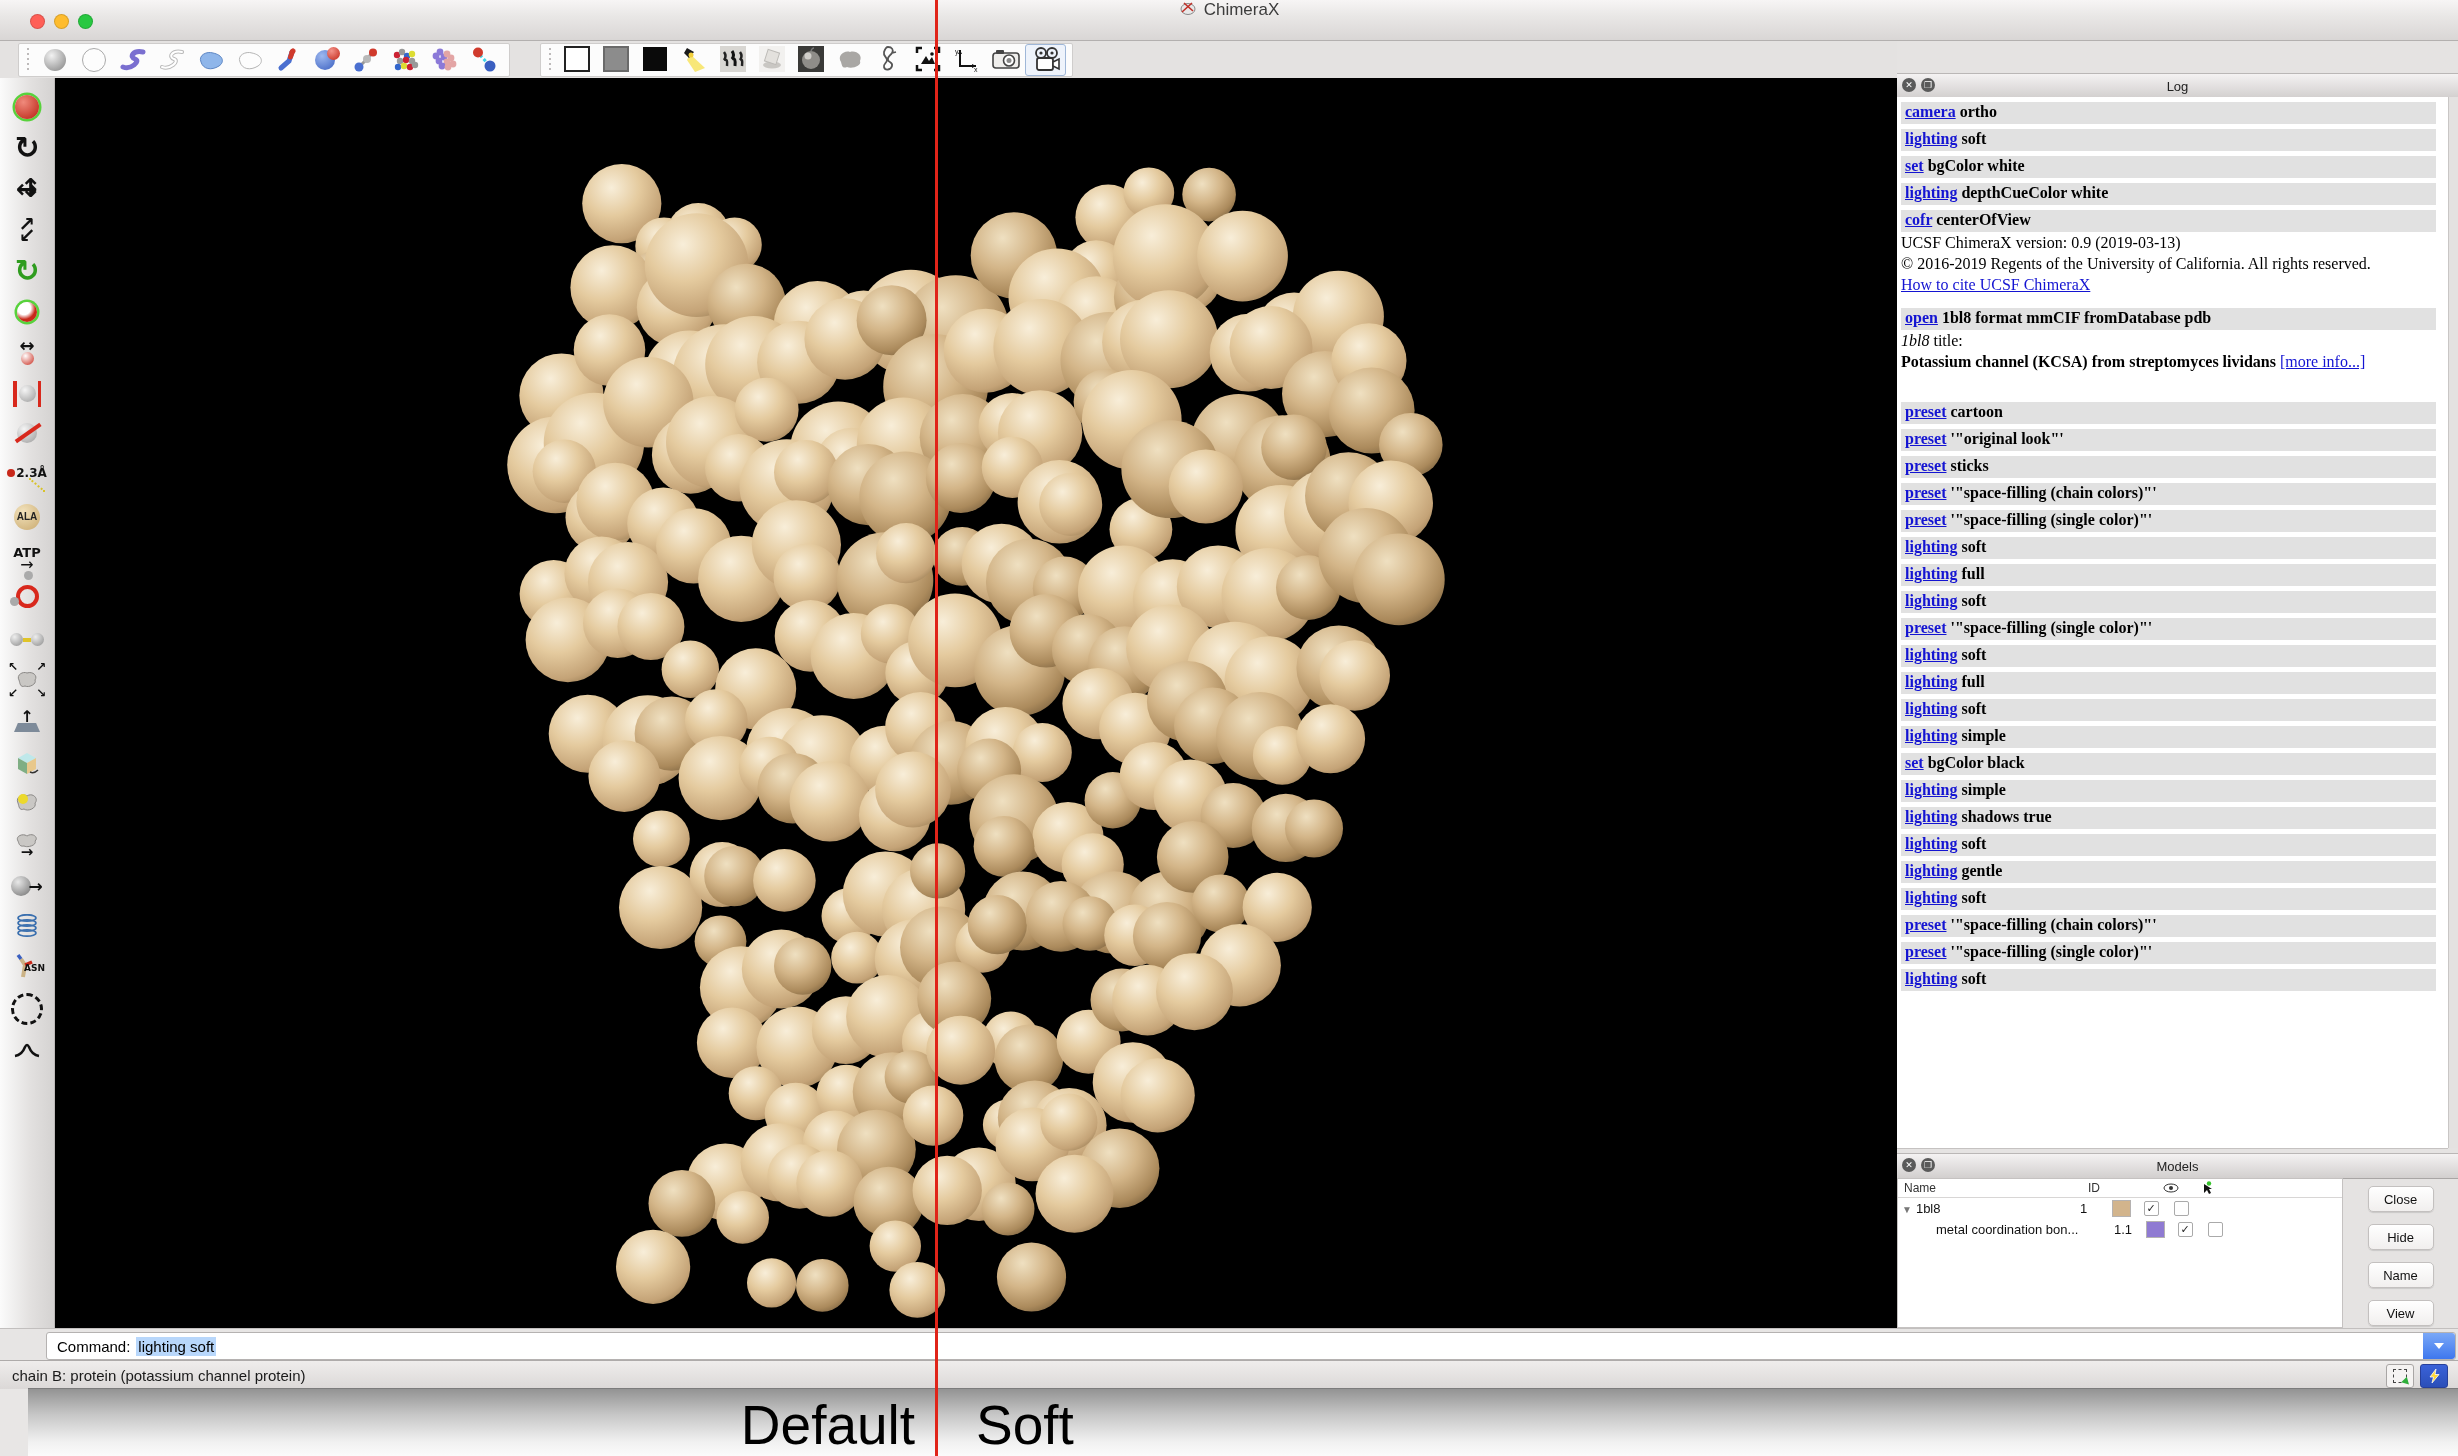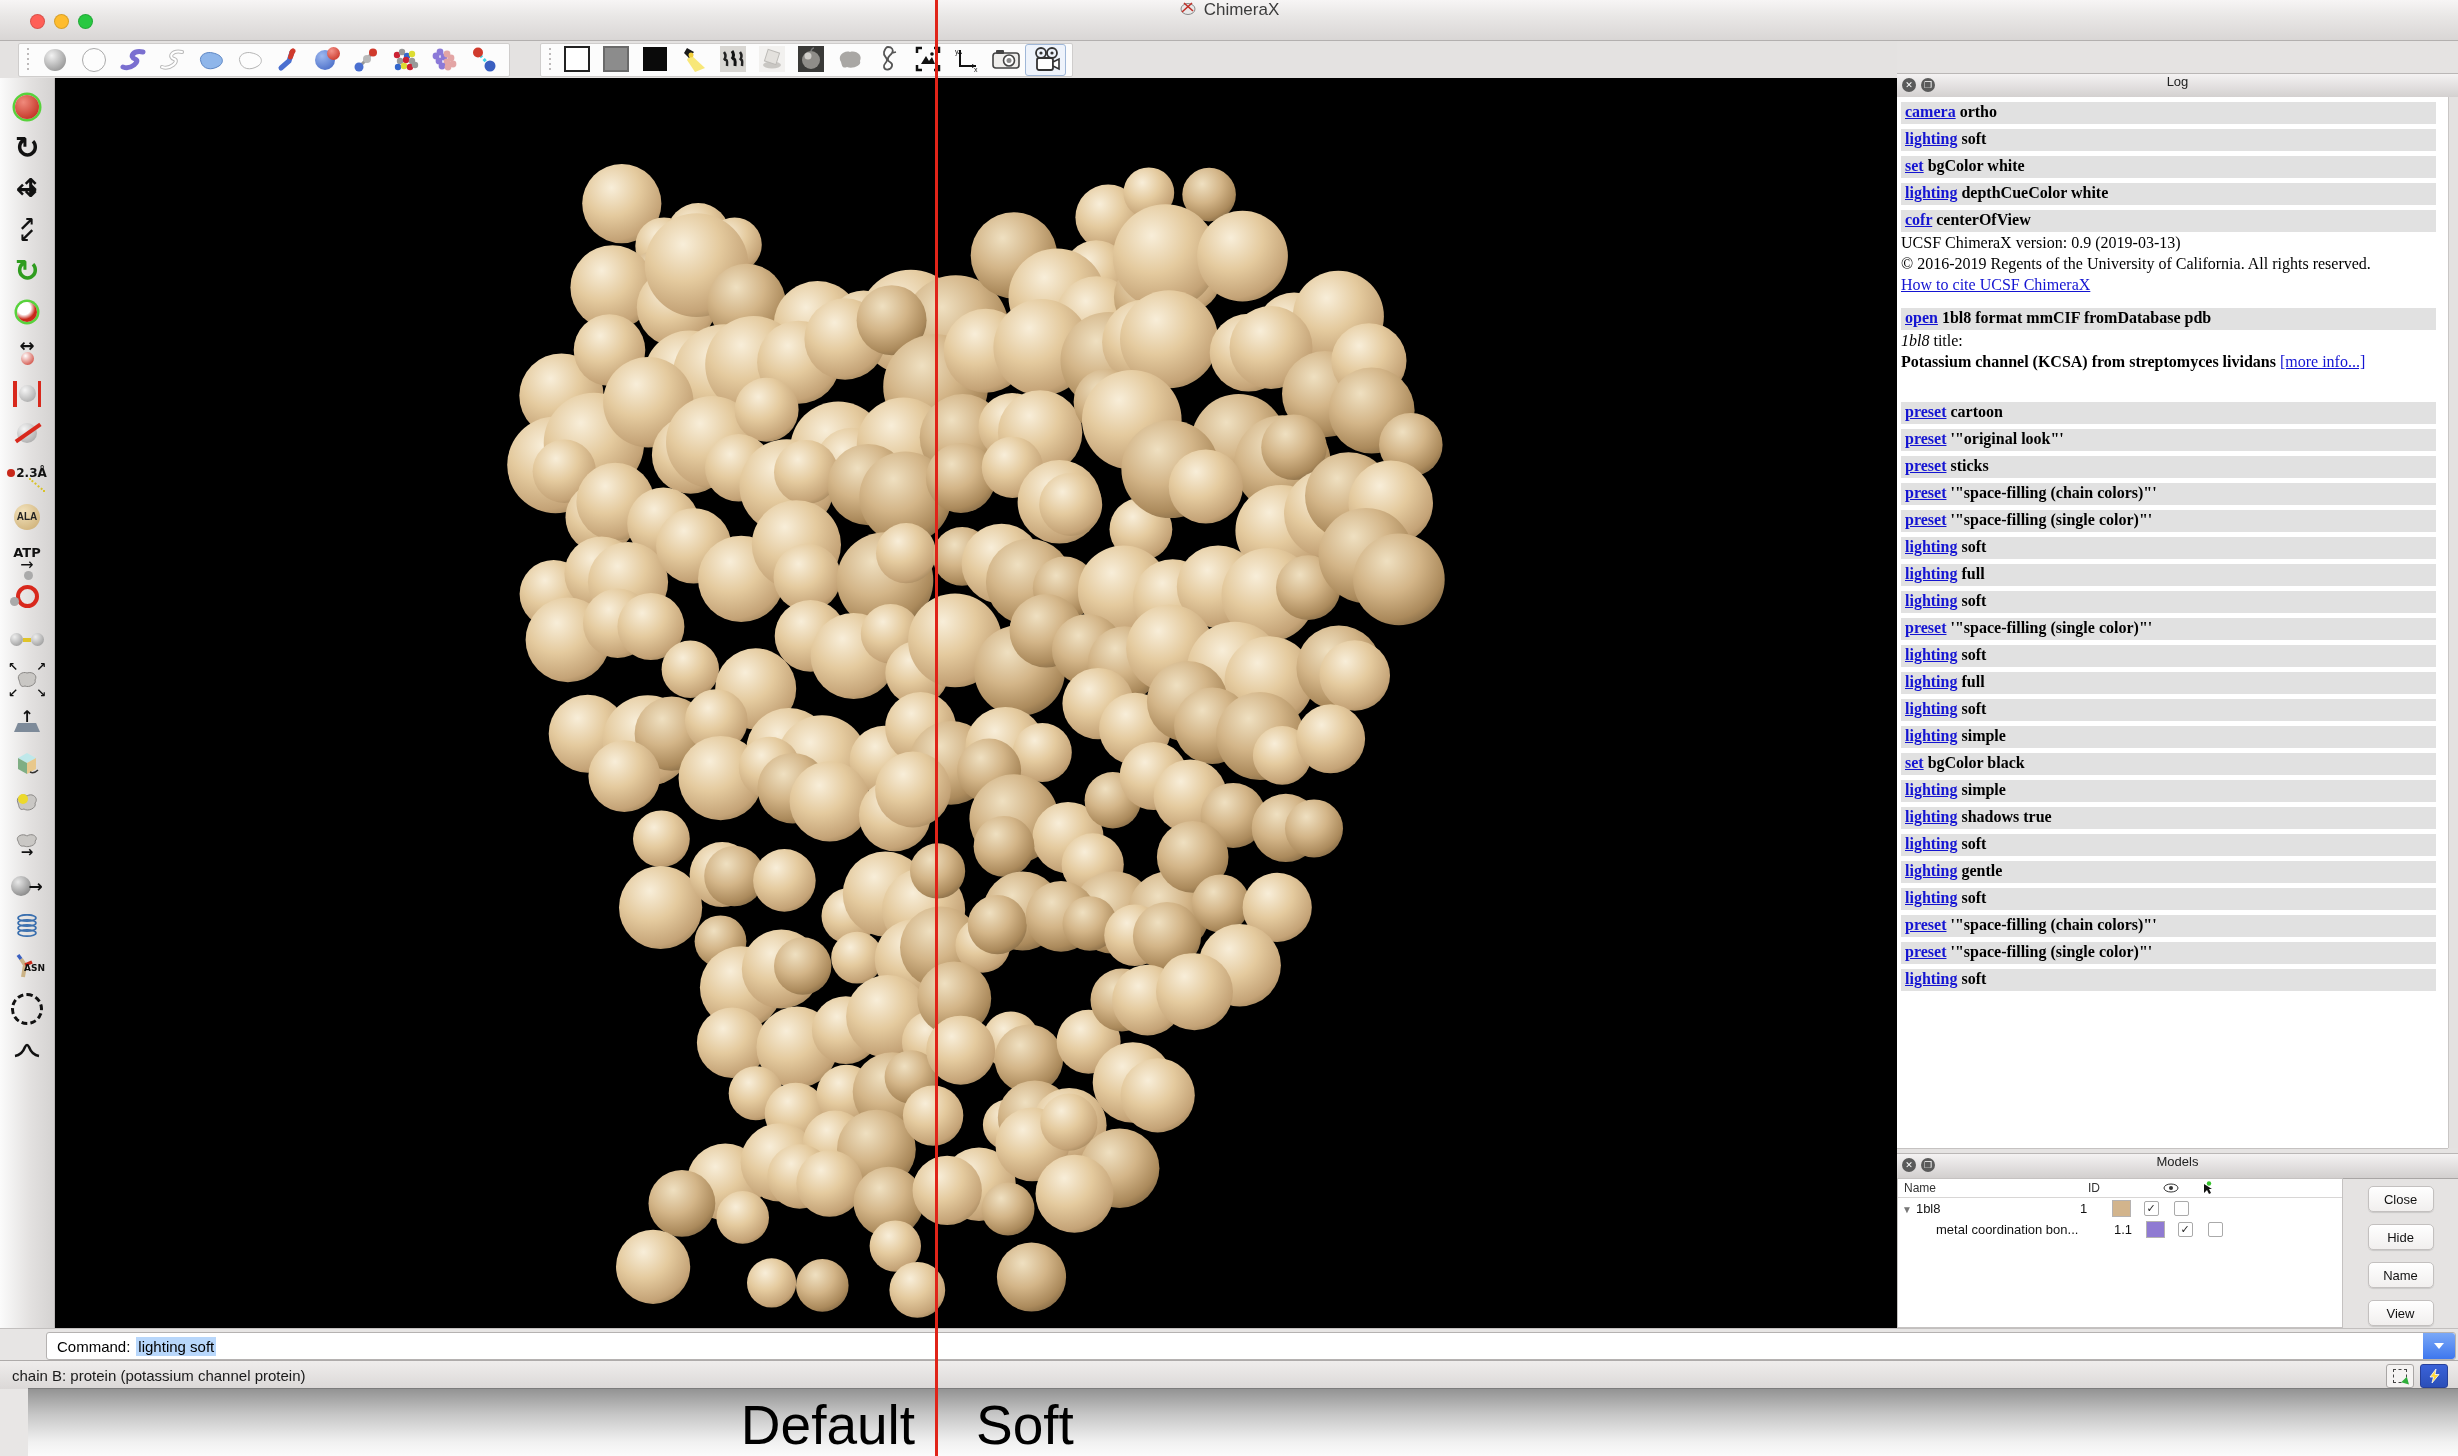--- a/index.html
+++ b/index.html
@@ -32,21 +32,21 @@
     border-right:1px solid #bdbab9;display:flex;flex-direction:column;align-items:center;padding-top:8px;box-sizing:border-box;}
   .ltbtn{width:42px;height:41px;display:flex;align-items:center;justify-content:center;position:relative;flex:0 0 auto;}
 
   
   .viewport{position:absolute;left:55px;top:78px;width:1842px;height:1250px;background:#000;}
 
   
   .rightcol{position:absolute;left:1897px;top:41px;width:561px;height:1287px;background:#e5e3e2;}
   .panetitle{position:absolute;left:0;width:561px;height:24px;
     background:linear-gradient(#f4f2f2,#d2cfce);border-top:1px solid #bab7b6;border-bottom:1px solid #a9a6a5;
-    display:flex;justify-content:center;font-size:13px;color:#222;}
+    display:flex;align-items:center;justify-content:center;font-size:13px;color:#222;}
   .panebtns{position:absolute;left:5px;top:5px;display:flex;gap:5px;}
   .pbtn{width:14px;height:14px;border-radius:50%;background:#5a5a5a;color:#fff;font-size:9px;
     display:flex;align-items:center;justify-content:center;line-height:1;}
   .logcontent{position:absolute;left:0;top:56px;width:551px;height:1051px;background:#fff;
     overflow:hidden;font-family:"Liberation Serif",serif;border-bottom:1px solid #c5c2c1;}
   .loggutter{position:absolute;left:551px;top:56px;width:10px;height:1051px;background:#e4e2e1;border-left:1px solid #c9c6c5;}
   .logcmd{height:21px;margin:5px 12px 0 4px;background:#e1e1e1;font-weight:bold;font-size:16px;
     padding:1px 0 0 4px;white-space:nowrap;overflow:hidden;}
   .logcmd a, a.loglink{color:#1414d2;text-decoration:underline;}
   .loginfo{font-size:16px;line-height:21px;margin-left:4px;color:#000;}

